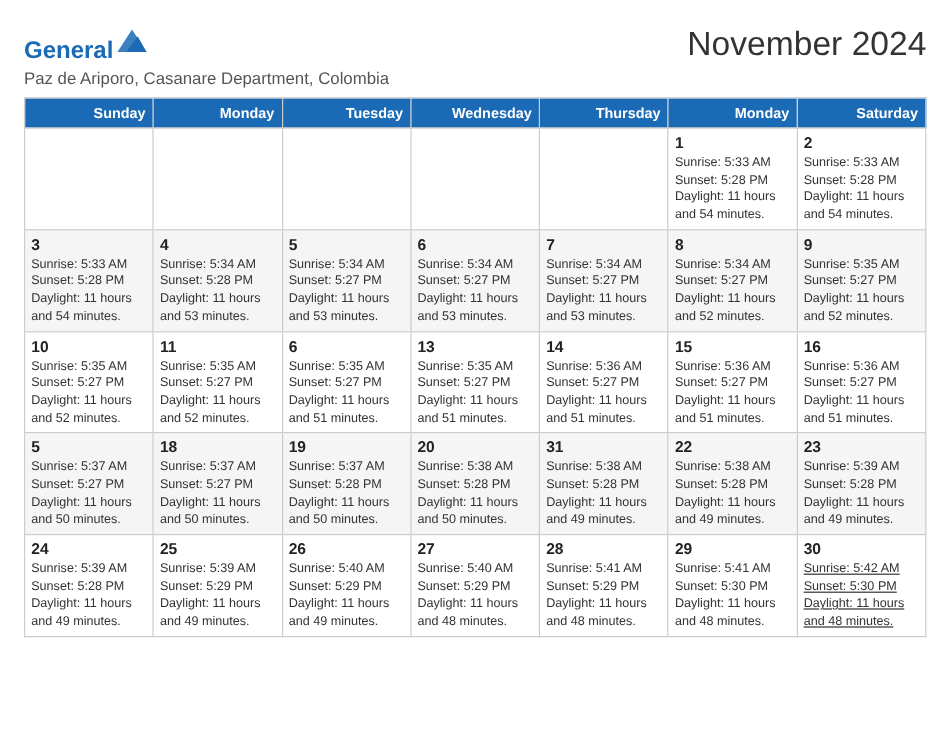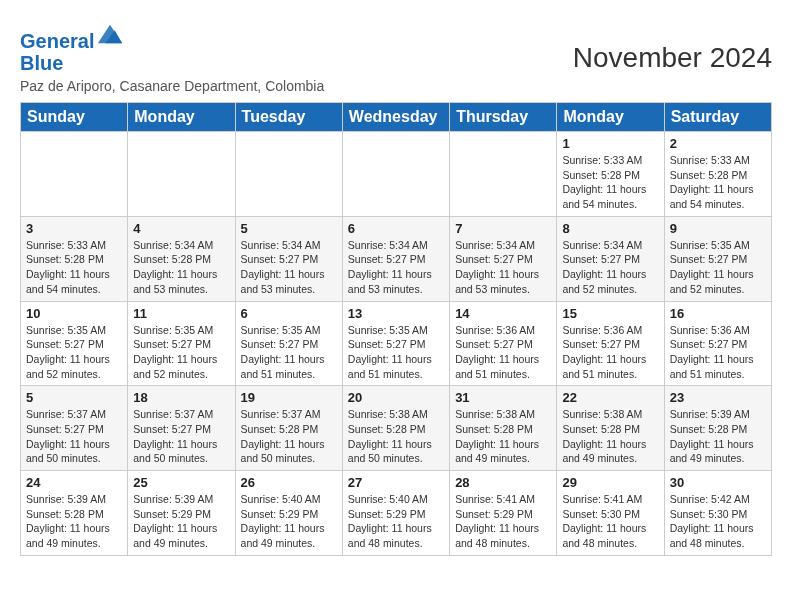--- a/index.html
+++ b/index.html
@@ -46,23 +46,23 @@
       margin-bottom: 8px;
     }
     .calendar-table {
       width: 100%;
       border-collapse: collapse;
       font-size: 11px;
     }
     .calendar-table th {
       background-color: #1a6ab5;
       color: #fff;
-      text-align: left;
+      text-align: right;
       padding: 5px 6px;
-      font-size: 16px;
+      font-size: 12px;
       font-weight: bold;
       border: 1px solid #ccc;
     }
     .calendar-table td {
       border: 1px solid #ccc;
       vertical-align: top;
       padding: 4px 5px;
       width: 107px;
       min-height: 80px;
       height: 80px;
@@ -92,21 +92,20 @@
 
 <div class="header">
   <div class="logo">
     <div>
       <div class="logo-text">
         <span>General</span><svg class="logo-icon" viewBox="0 0 30 28" xmlns="http://www.w3.org/2000/svg">
             <polygon points="2,24 15,4 28,24" fill="#1a6ab5" opacity="0.85"></polygon>
             <polygon points="10,24 20,10 28,24" fill="#1a6ab5"></polygon>
           </svg>
       </div>
-      <div class="logo-text"><span>Blue</span></div>
     </div>
   </div>
   <div class="month-title">November 2024</div>
 </div>
 
 <div class="subtitle">Paz de Ariporo, Casanare Department, Colombia</div>
 
 <table class="calendar-table">
   <thead>
     <tr>
@@ -303,19 +302,19 @@
 Daylight: 11 hours and 48 minutes.</div>
         </td>
         <td>
           <span class="day-num">29</span>
           <div class="day-info" style="white-space: pre-line;">Sunrise: 5:41 AM
 Sunset: 5:30 PM
 Daylight: 11 hours and 48 minutes.</div>
         </td>
         <td>
           <span class="day-num">30</span>
-          <div class="day-info" style="white-space: pre-line;">Sunrise: 5:42 AM
+          <div class="day-info" style="white-space: pre-line; text-decoration: underline;">Sunrise: 5:42 AM
 Sunset: 5:30 PM
 Daylight: 11 hours and 48 minutes.</div>
         </td>
       </tr>
     </tbody>
 </table>
 
 </body></html>

